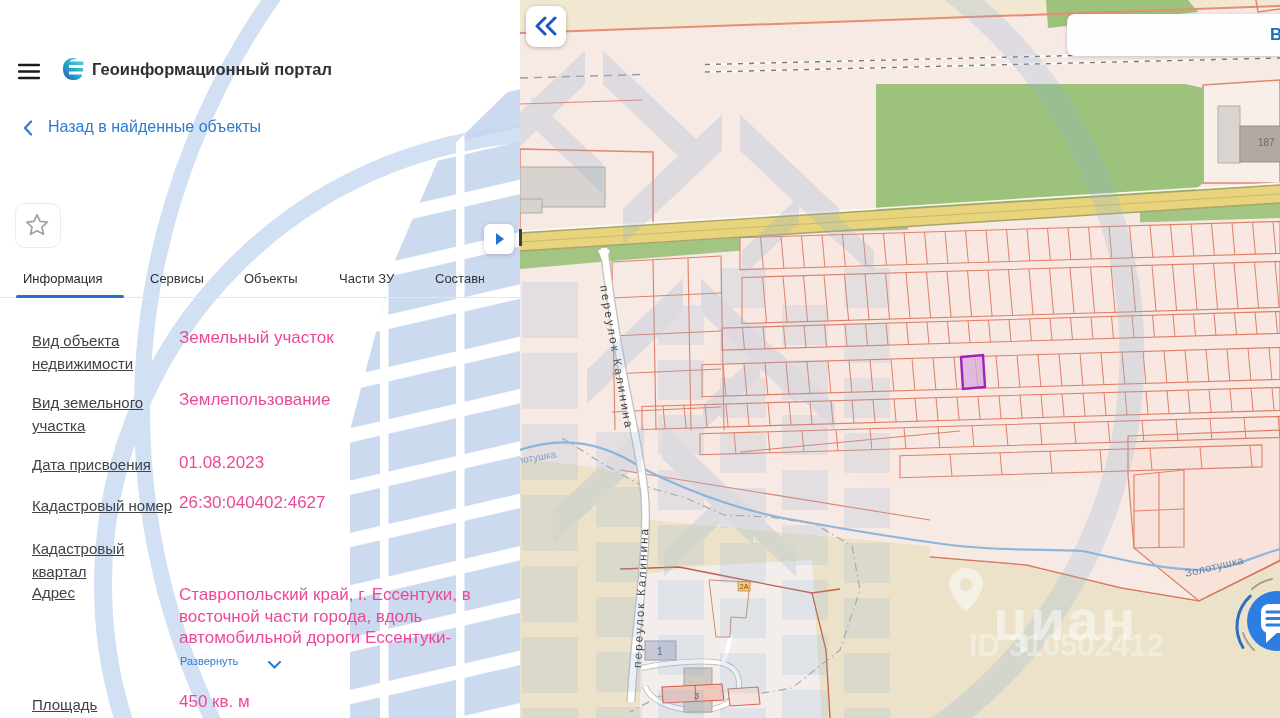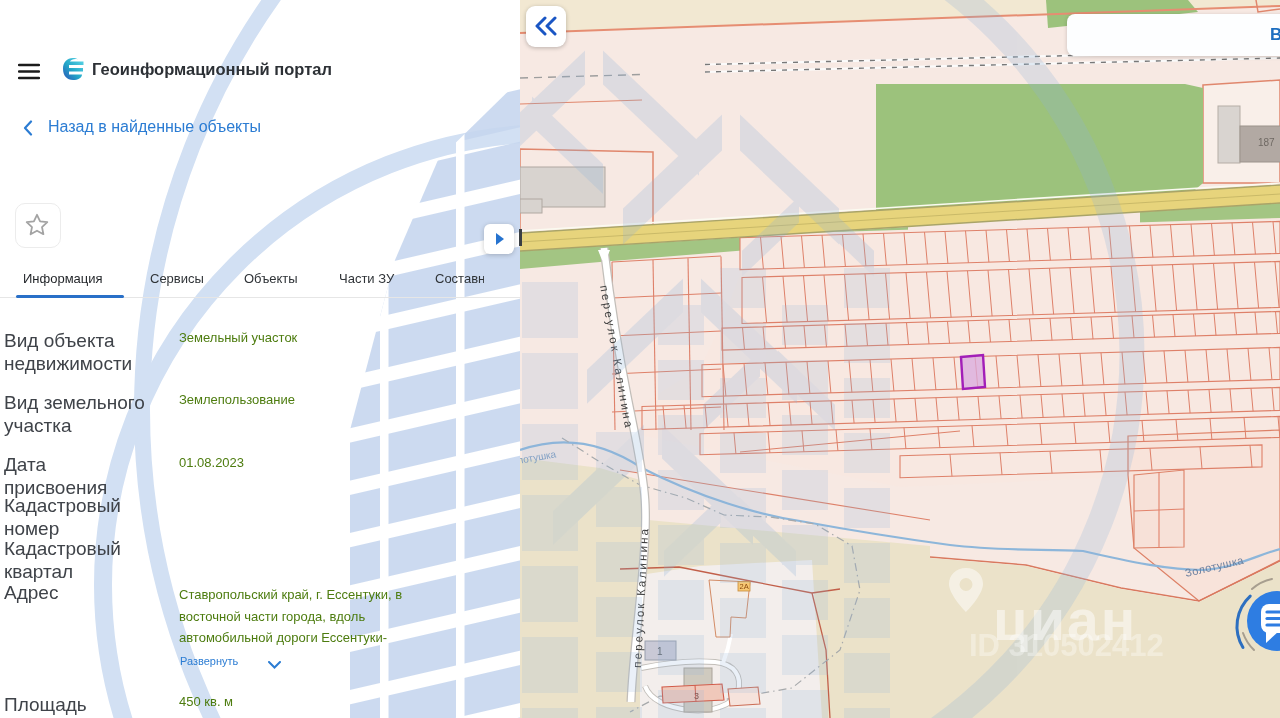--- a/index.html
+++ b/index.html
@@ -2,22 +2,22 @@
 <html><head><meta charset="utf-8">
 <style>
 html,body{margin:0;padding:0;width:1280px;height:718px;overflow:hidden;background:#fff;
 font-family:"Liberation Sans",sans-serif;}
 #page{position:relative;width:1280px;height:718px;overflow:hidden;}
 .abs{position:absolute;}
 #mapc{left:520px;top:0;width:760px;height:718px;}
 #wm{left:0;top:0;z-index:5;pointer-events:none;}
 #panelbg{left:0;top:0;width:520px;height:718px;background:#fff;}
 #content{left:0;top:0;width:520px;height:718px;z-index:10;margin-top:43px;}
-.lbl{position:absolute;left:4px;width:142px;font-size:19px;color:#3f4349;line-height:23px;}
-.val{position:absolute;left:179px;width:320px;font-size:13px;color:#4d7c0f;line-height:21.5px;}
+.lbl{position:absolute;left:32px;width:142px;font-size:15px;color:#3f4349;line-height:23px;text-decoration:underline;}
+.val{position:absolute;left:179px;width:320px;font-size:17px;color:#ec4899;line-height:21.5px;}
 .tab{position:absolute;top:228px;font-size:13px;color:#2f3337;}
 #collapse{left:526px;top:6px;width:40px;height:41px;background:#fff;border-radius:9px;
 box-shadow:0 1px 4px rgba(0,0,0,.25);z-index:20;text-align:center;}
 #search{left:1067px;top:14px;width:230px;height:42px;background:#fdfeff;border-radius:8px;
 box-shadow:0 1px 4px rgba(0,0,0,.18);z-index:20;}
 #search span{position:absolute;left:203px;top:11px;color:#1d6ec0;font-size:17px;font-weight:bold;}
 #tabbtn{left:484px;top:224px;width:30px;height:30px;background:#fff;border-radius:6px;
 box-shadow:0 1px 5px rgba(0,0,0,.22);z-index:12;}
 #tabbtn:before{content:"";position:absolute;left:12px;top:9px;border-left:8px solid #2673cf;
 border-top:6px solid transparent;border-bottom:6px solid transparent;}
@@ -417,20 +417,21 @@
   <div class="abs" style="left:0;top:254px;width:520px;height:1px;background:#e6e6e6"></div>
   <div class="abs" style="left:16px;top:251.5px;width:108px;height:3px;background:#2970c8;border-radius:2px"></div>
 
   <div class="lbl" style="top:286px">Вид объекта недвижимости</div>
   <div class="val" style="top:284px">Земельный участок</div>
   <div class="lbl" style="top:348px">Вид земельного участка</div>
   <div class="val" style="top:346px">Землепользование</div>
   <div class="lbl" style="top:410px">Дата присвоения</div>
   <div class="val" style="top:409px">01.08.2023</div>
   <div class="lbl" style="top:451px">Кадастровый номер</div>
+  <div class="val" style="top:449px">26:30:040402:4627</div>
   <div class="lbl" style="top:494px">Кадастровый квартал</div>
   <div class="lbl" style="top:538px">Адрес</div>
   <div class="val" style="top:541px">Ставропольский край, г. Ессентуки, в<br>восточной части города, вдоль<br>автомобильной дороги Ессентуки-</div>
   <div class="abs" style="left:180px;top:612px;font-size:11px;color:#2b7cd3">Развернуть</div>
   <svg class="abs" style="left:268px;top:618px" width="13" height="8" viewBox="0 0 13 8">
     <polyline points="1,1 6.5,6.5 12,1" fill="none" stroke="#2b7cd3" stroke-width="2" stroke-linecap="round"></polyline>
   </svg>
   <div class="lbl" style="top:650px">Площадь уточненная</div>
   <div class="val" style="top:648px">450 кв. м</div>
   <div class="lbl" style="top:690px">Площадь</div>

